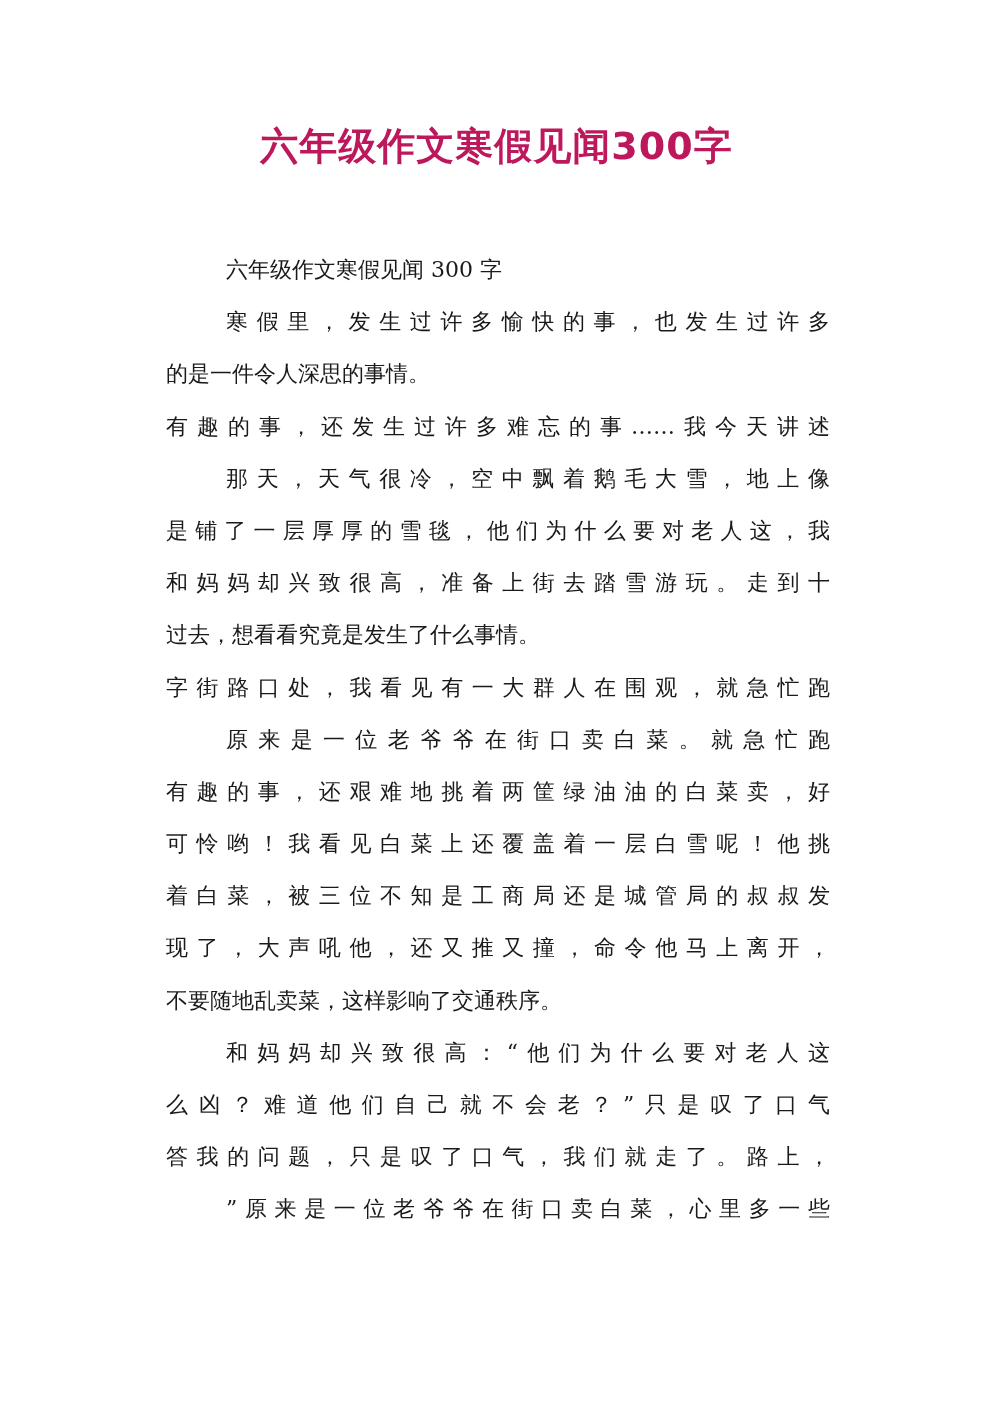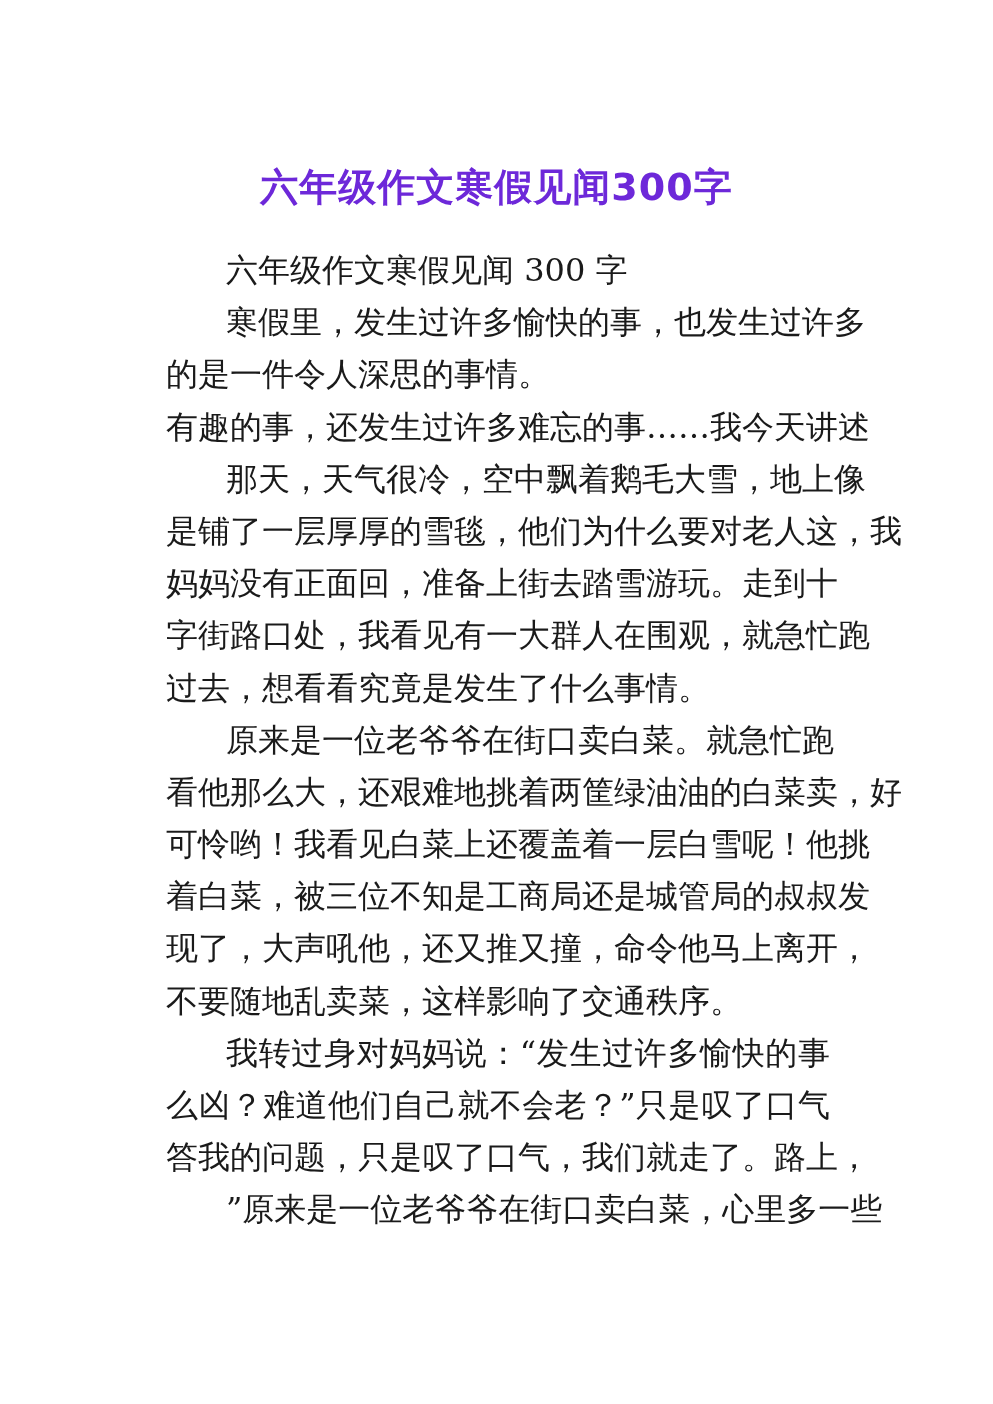--- a/index.html
+++ b/index.html
@@ -25,30 +25,29 @@
       position: absolute;
       left: 0;
       width: 993px;
       top: 120px;
       text-align: center;
       font-family: "DejaVu Sans", "Liberation Sans", sans-serif;
       font-weight: bold;
       font-size: 38px;
       line-height: 52px;
       letter-spacing: 1px;
-      color: #6d28d9;
-      margin-top: 41px;
+      color: #be185d;
     }
     .body-text {
       position: absolute;
       left: 166px;
       top: 244px;
       width: 664px;
       font-family: "DejaVu Serif", "Liberation Serif", serif;
-      font-size: 32px;
+      font-size: 22px;
       line-height: 52.2px;
       color: #1a1a1a;
     }
     .line {
       display: block;
       white-space: nowrap;
       height: 52.2px;
     }
     .line.indent {
       padding-left: 60px;
@@ -72,36 +71,36 @@
 
     <div>
       <span class="line indent justify">寒假里，发生过许多愉快的事，也发生过许多</span>
       <span class="line">的是一件令人深思的事情。</span>
       <span class="line justify">有趣的事，还发生过许多难忘的事……我今天讲述</span>
     </div>
 
     <div>
       <span class="line indent justify">那天，天气很冷，空中飘着鹅毛大雪，地上像</span>
       <span class="line justify">是铺了一层厚厚的雪毯，他们为什么要对老人这，我</span>
-      <span class="line justify">妈妈没有正面回，准备上街去踏雪游玩。走到十</span>
+      <span class="line justify">和妈妈却兴致很高，准备上街去踏雪游玩。走到十</span>
+      <span class="line">过去，想看看究竟是发生了什么事情。</span>
       <span class="line justify">字街路口处，我看见有一大群人在围观，就急忙跑</span>
-      <span class="line">过去，想看看究竟是发生了什么事情。</span>
     </div>
 
     <div>
       <span class="line indent justify">原来是一位老爷爷在街口卖白菜。就急忙跑</span>
-      <span class="line justify">看他那么大，还艰难地挑着两筐绿油油的白菜卖，好</span>
+      <span class="line justify">有趣的事，还艰难地挑着两筐绿油油的白菜卖，好</span>
       <span class="line justify">可怜哟！我看见白菜上还覆盖着一层白雪呢！他挑</span>
       <span class="line justify">着白菜，被三位不知是工商局还是城管局的叔叔发</span>
       <span class="line justify">现了，大声吼他，还又推又撞，命令他马上离开，</span>
       <span class="line">不要随地乱卖菜，这样影响了交通秩序。</span>
     </div>
 
     <div>
-      <span class="line indent justify">我转过身对妈妈说：“发生过许多愉快的事</span>
+      <span class="line indent justify">和妈妈却兴致很高：“他们为什么要对老人这</span>
       <span class="line justify">么凶？难道他们自己就不会老？”只是叹了口气</span>
       <span class="line justify">答我的问题，只是叹了口气，我们就走了。路上，</span>
     </div>
 
     <div>
       <span class="line indent justify">”原来是一位老爷爷在街口卖白菜，心里多一些</span>
     </div>
   </div>
 </div>
 

